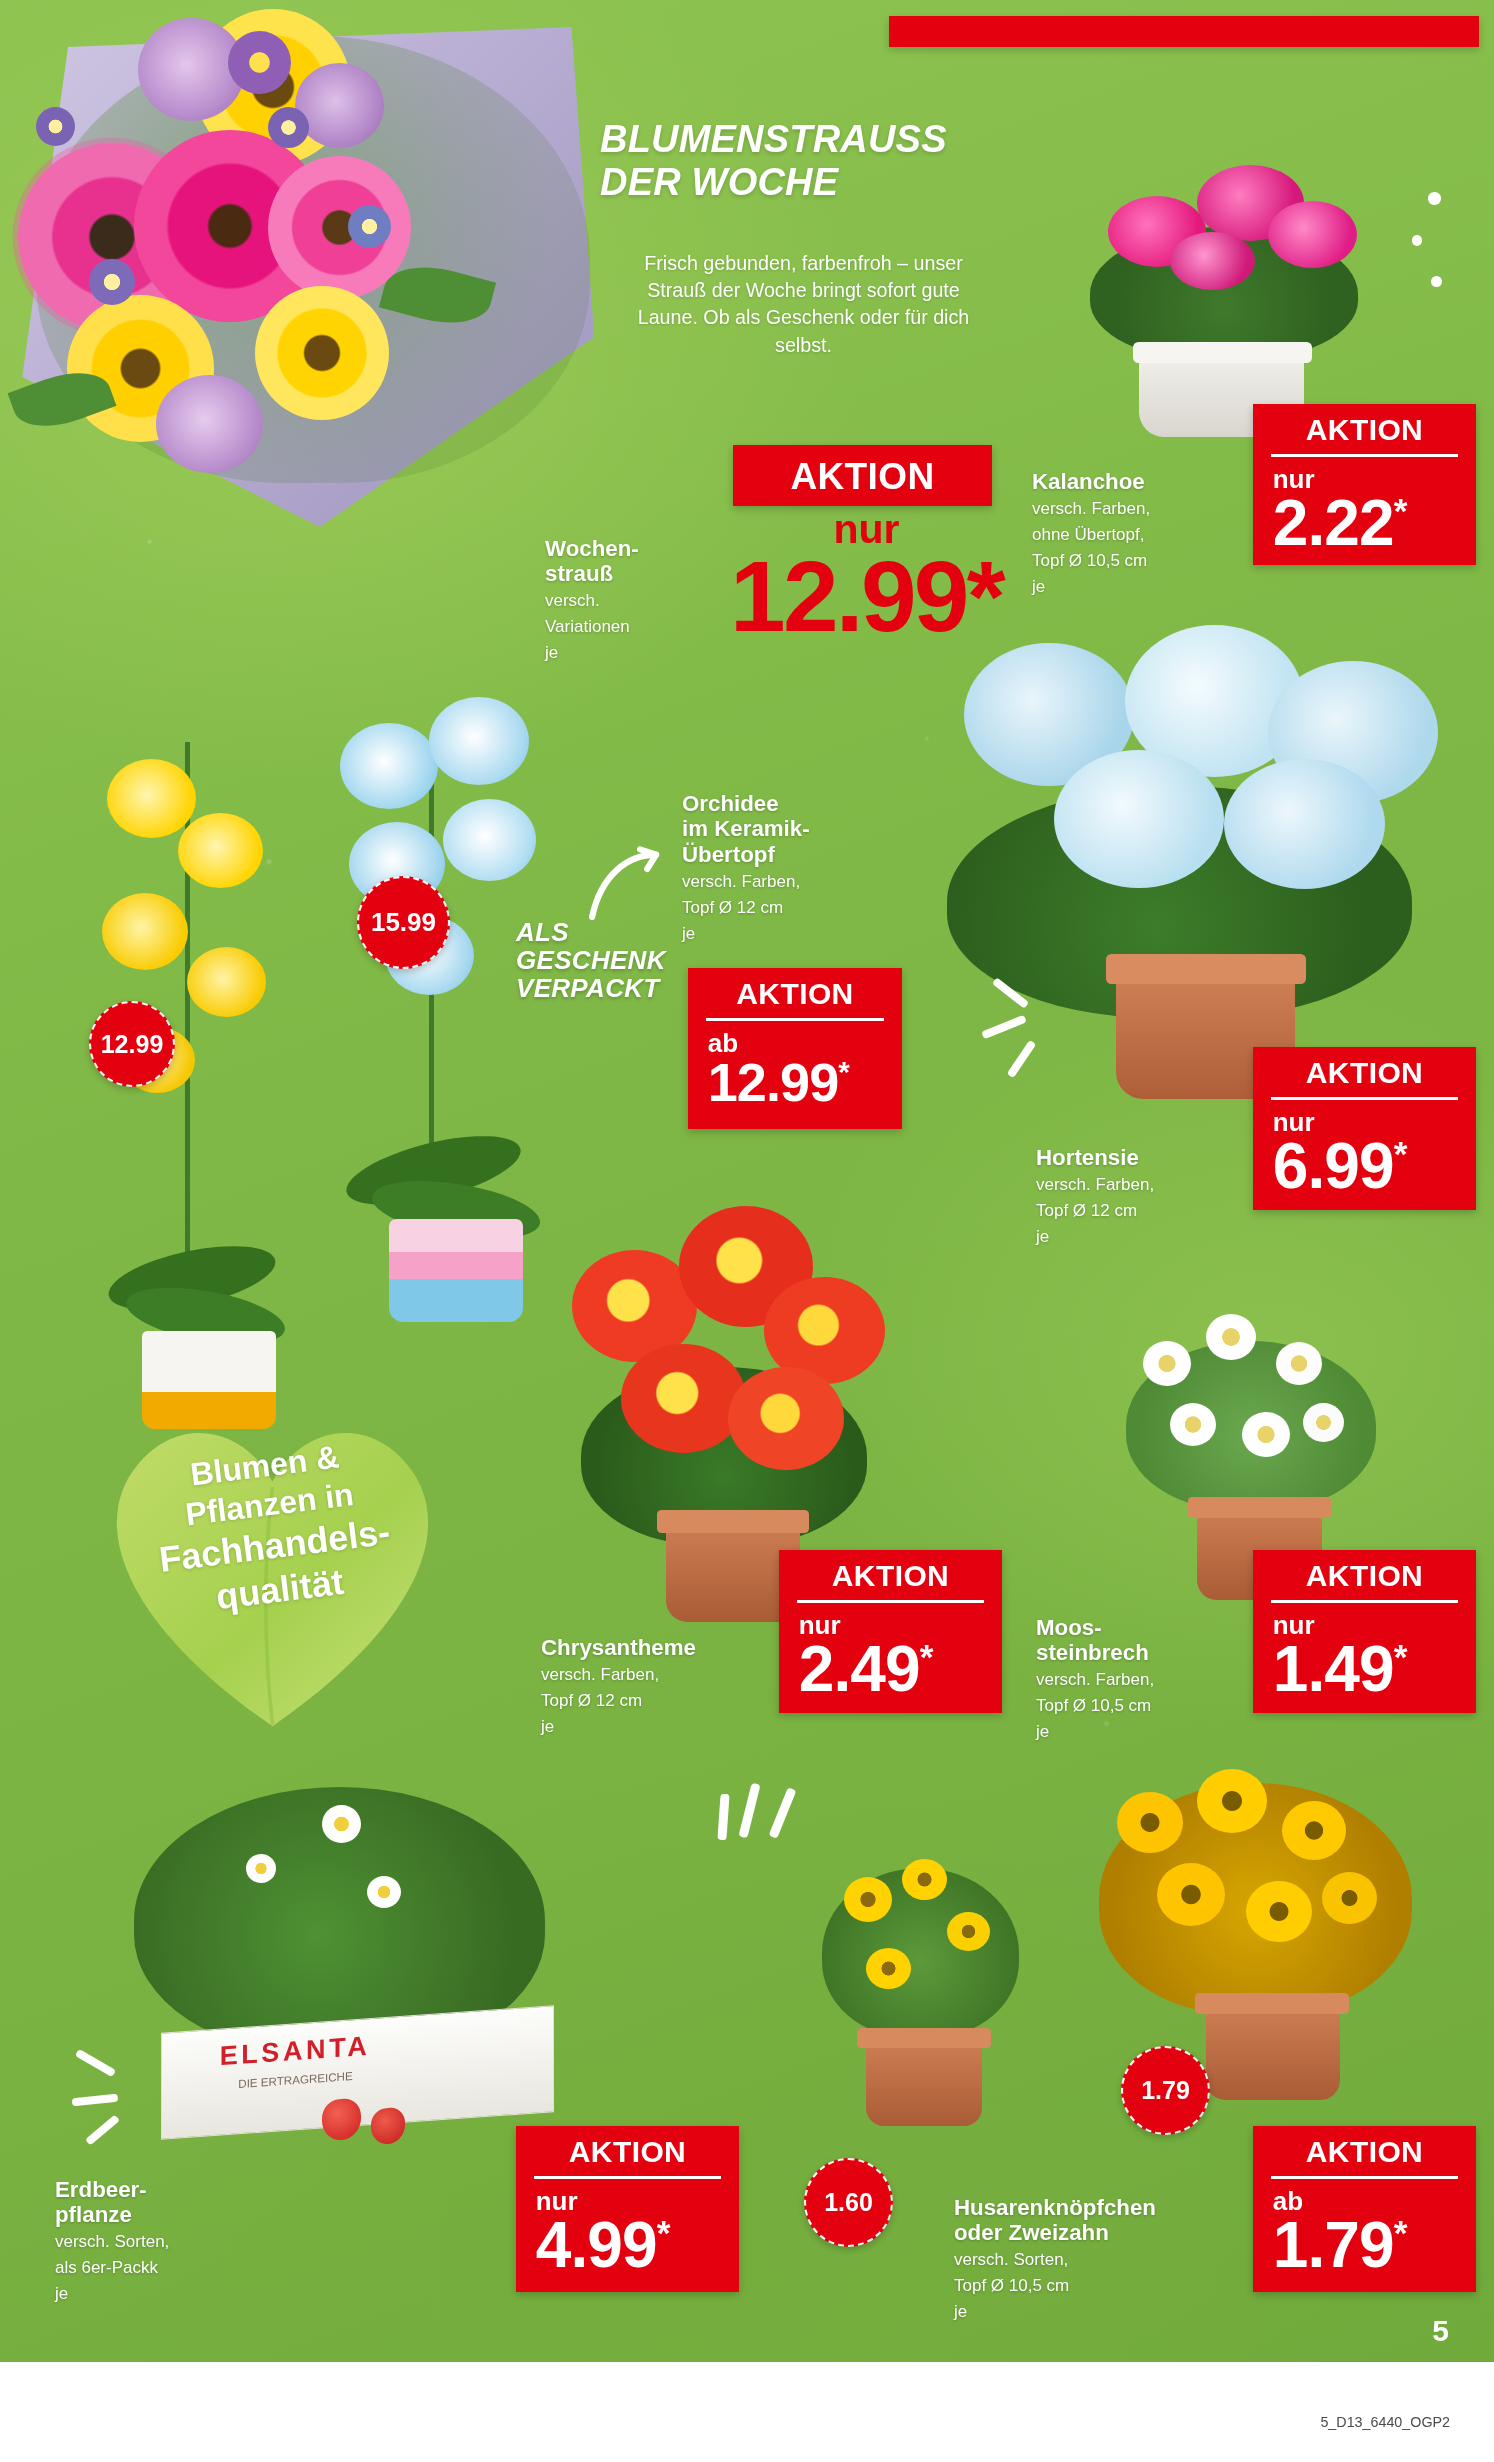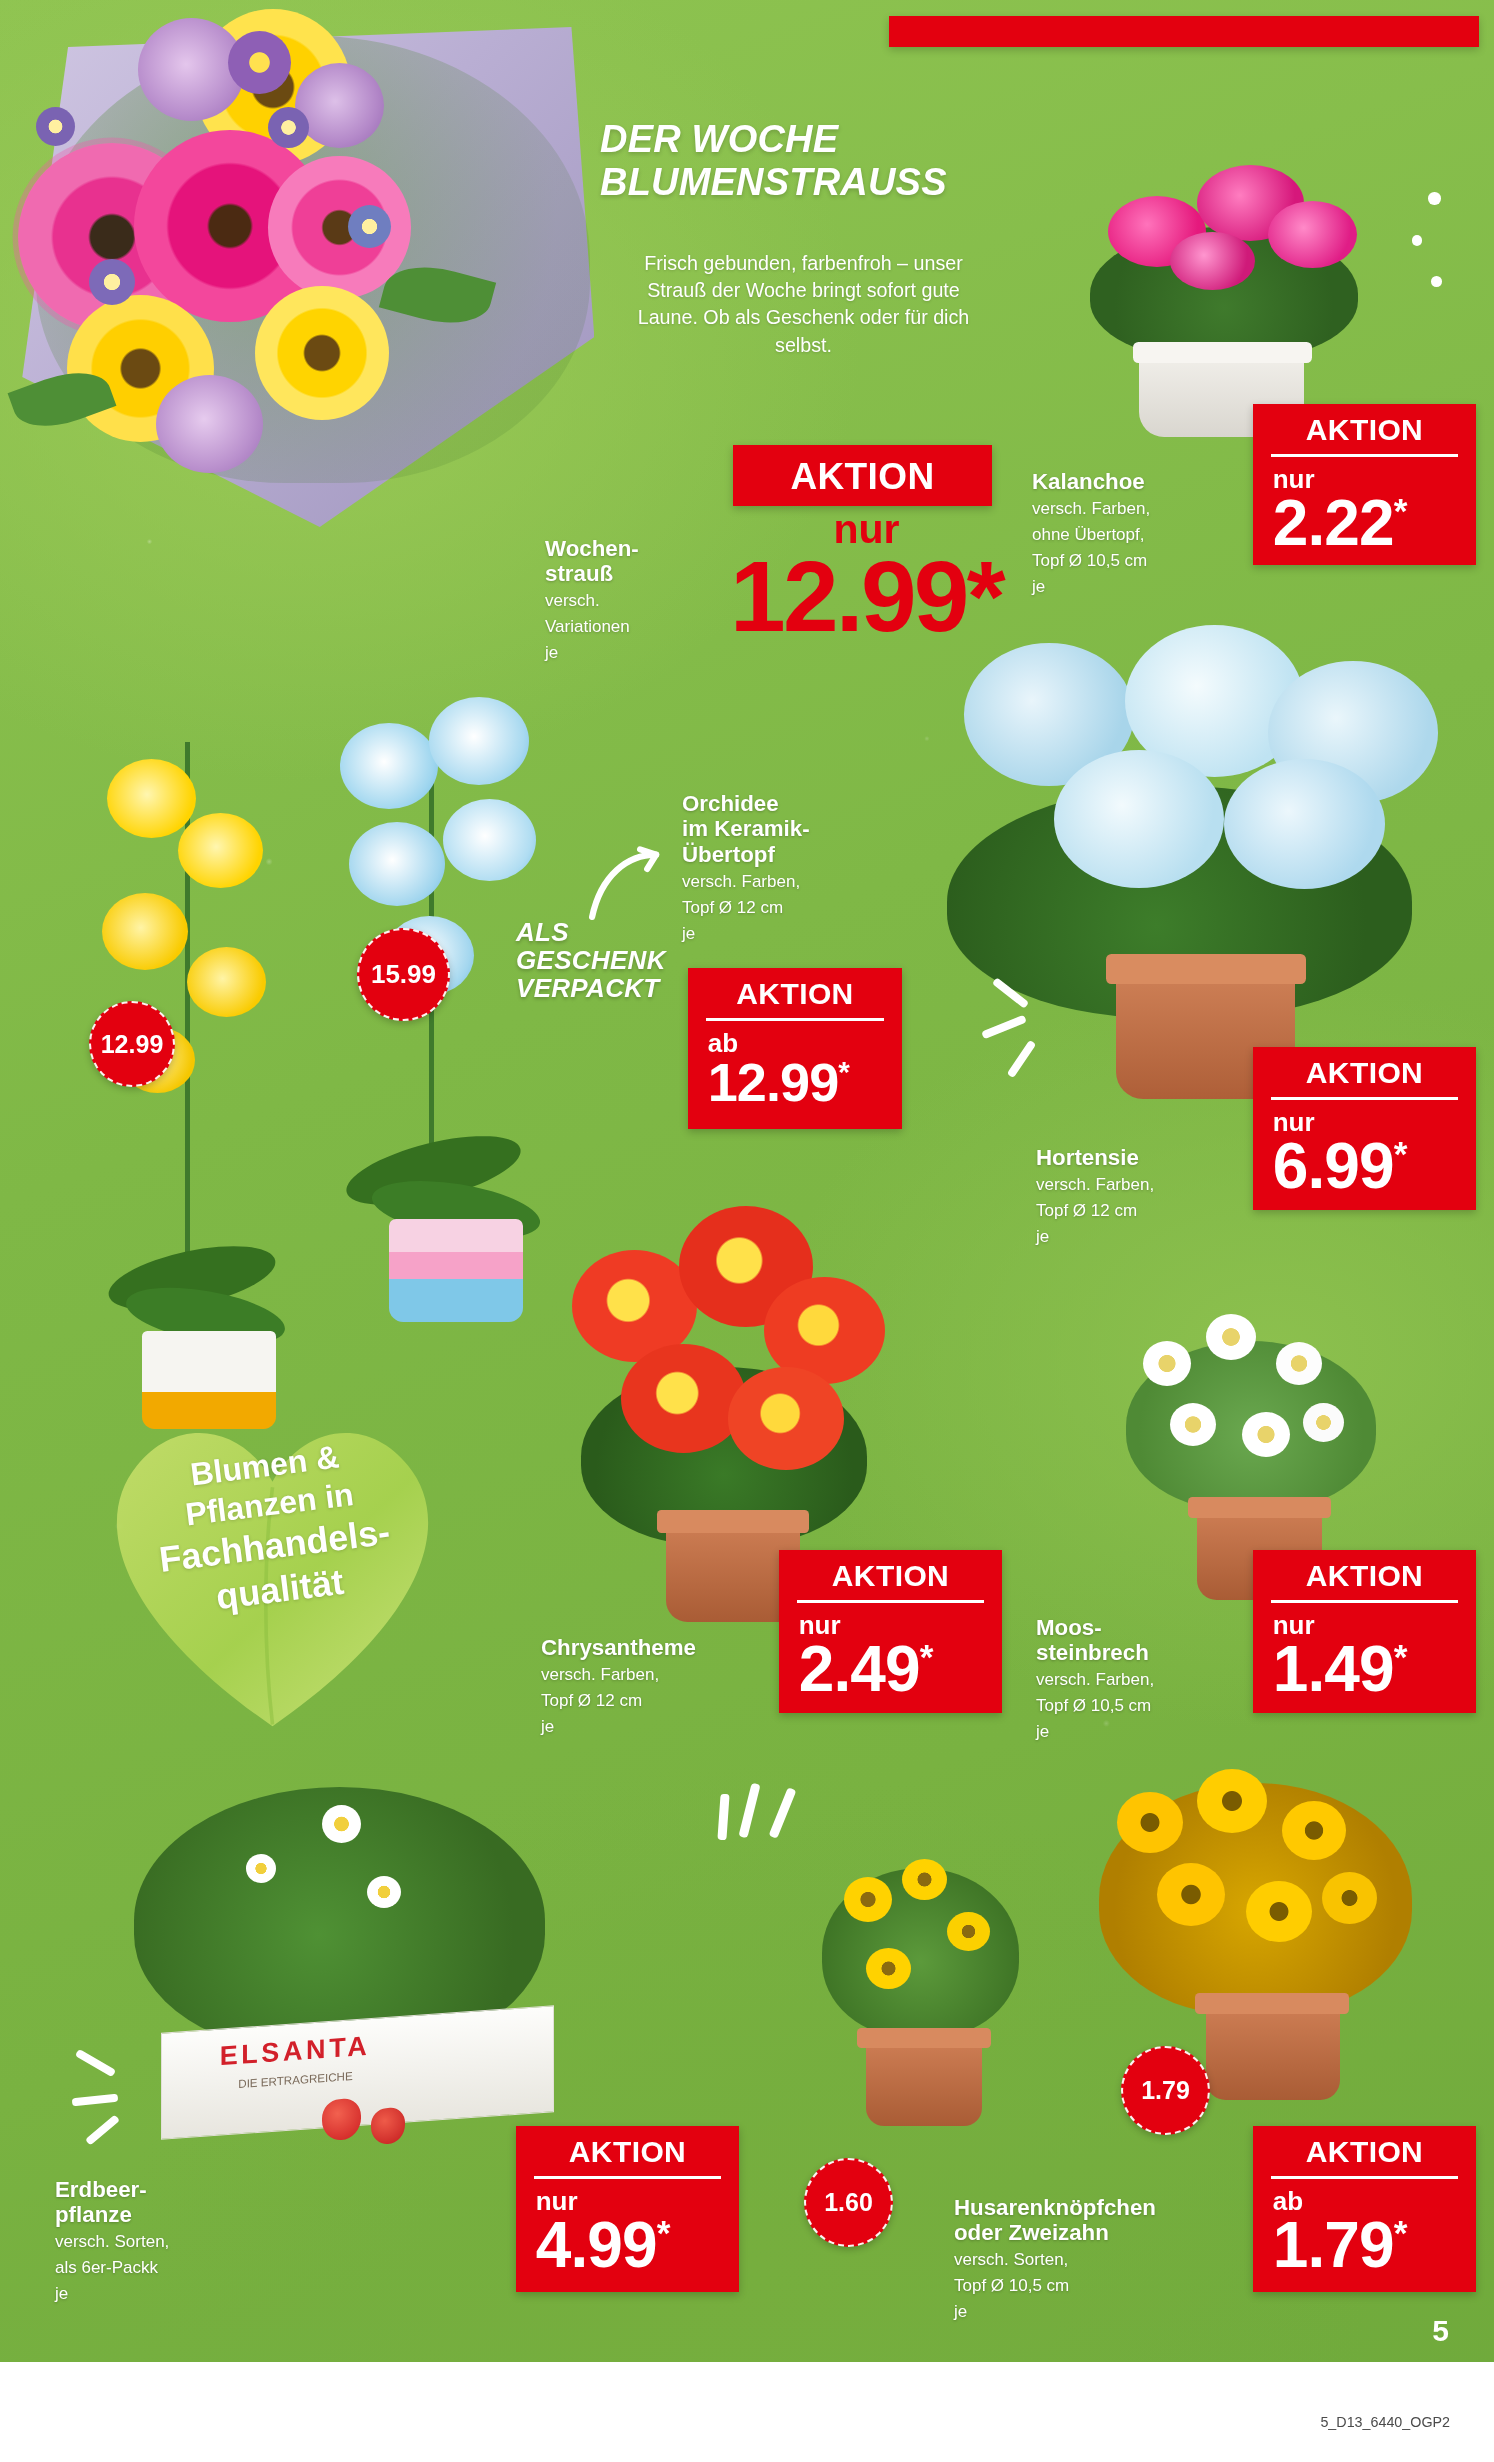--- a/index.html
+++ b/index.html
@@ -211,22 +211,22 @@
   <div style="position:absolute;left:36px;top:107px;width:39px;height:39px;border-radius:50%;background:radial-gradient(circle,#fff0a0 0 24%, #7a63b2 26% 100%);"></div>
 
   <div style="position:absolute;left:384px;top:268px;width:107px;height:54px;border-radius:60% 0 60% 0;background:#4e8f36;transform:rotate(15deg);"></div>
   <div style="position:absolute;left:13.4px;top:375px;width:98px;height:49px;border-radius:0 60% 0 60%;background:#4e8f36;transform:rotate(-20deg);"></div>
 </div>
 
 <div class="hdr-date">
 </div>
 
 <div class="hdr-title">
+  <div>BLUMENSTRAUSS</div>
   <div>DER WOCHE</div>
-  <div>BLUMENSTRAUSS</div>
 </div>
 
 <div class="hdr-sub">Frisch gebunden, farbenfroh – unser Strauß der Woche bringt sofort gute Laune. Ob als Geschenk oder für dich selbst.</div>
 
 <div style="position:absolute;left:1410px;top:192px;">
   <div style="position:absolute;left:18px;top:0;width:12.5px;height:12.5px;border-radius:50%;background:#fff;"></div>
   <div style="position:absolute;left:1.8px;top:43px;width:10.7px;height:10.7px;border-radius:50%;background:#fff;"></div>
   <div style="position:absolute;left:21.4px;top:84px;width:10.7px;height:10.7px;border-radius:50%;background:#fff;"></div>
 </div>
 
@@ -479,21 +479,21 @@
   <div style="height:3.6px;background:#fff;margin:9px 18px 0 18px;"></div>
   <div class="nur" style="font-size:26px;padding:9px 0 0 19.7px;">ab</div>
   <div class="price" style="font-size:54px;padding:1.8px 0 0 19.7px;">
     <span>12.99</span><span class="star">*</span>
   </div>
 </div>
 
 <div class="sticker" style="left:89px;top:1001px;width:86px;height:86px;font-size:25px;">
   <span>12.99</span>
 </div>
-<div class="sticker" style="left:357px;top:928px;width:93px;height:93px;font-size:26px;">
+<div class="sticker" style="left:357px;top:876px;width:93px;height:93px;font-size:26px;">
   <span>15.99</span>
 </div>
 
 <div class="badge" style="left:1253px;top:1047px;width:223px;height:163px;">
   <div class="aktion" style="font-size:30px;padding-top:10.7px;">AKTION</div>
   <div style="height:3.6px;background:#fff;margin:9px 18px 0 18px;"></div>
   <div class="nur" style="font-size:26px;padding:9px 0 0 19.7px;">nur</div>
   <div class="price" style="font-size:64px;padding:1.8px 0 0 19.7px;">
     <span>6.99</span><span class="star">*</span>
   </div>

